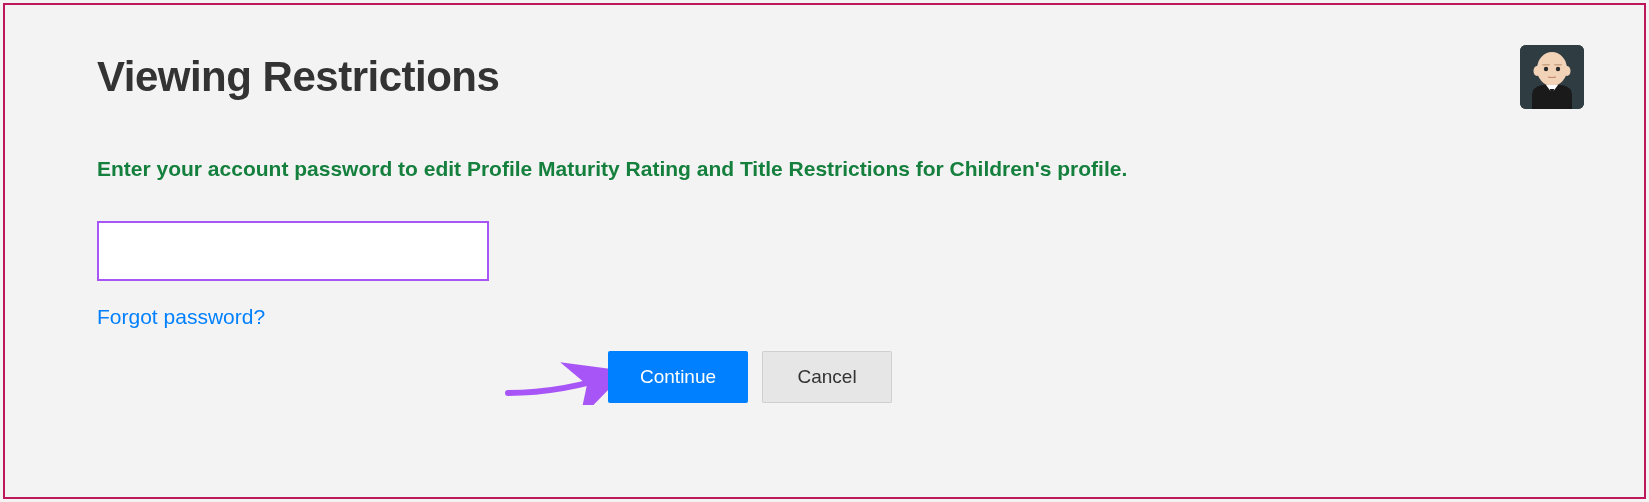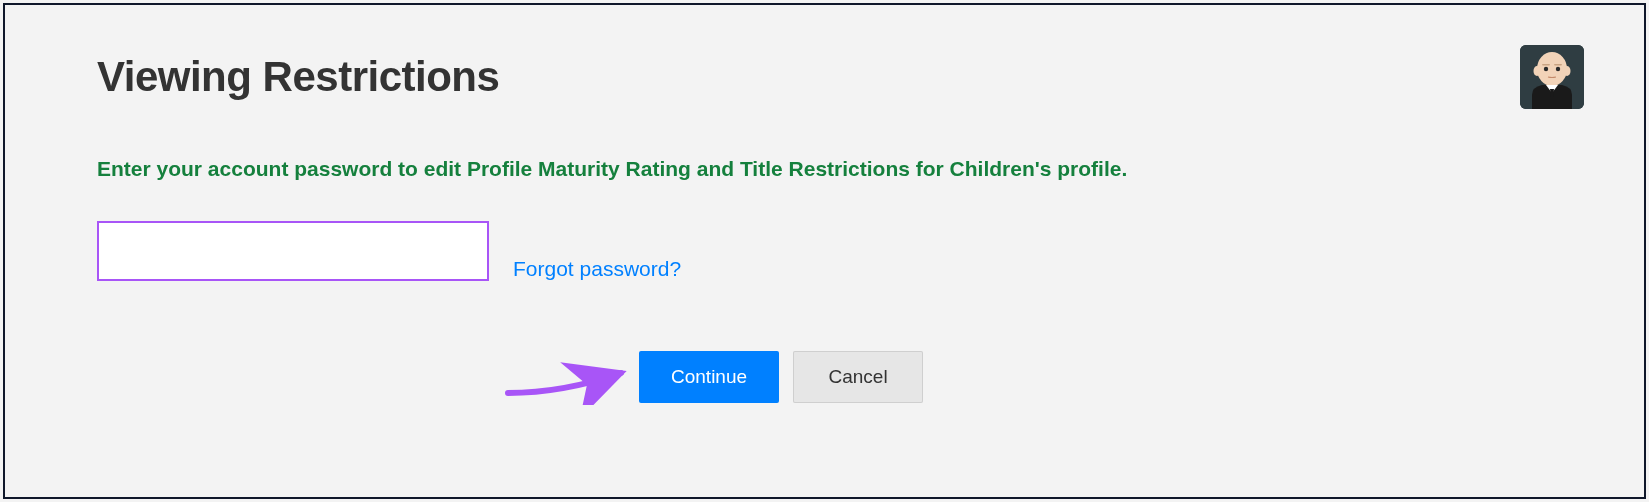--- a/index.html
+++ b/index.html
@@ -13,21 +13,21 @@
     width: 1649px;
     height: 502px;
     position: relative;
   }
   .outer-frame {
     position: absolute;
     top: 3px;
     left: 3px;
     right: 3px;
     bottom: 3px;
-    border: 2px solid #0f172a;
+    border: 2px solid #be185d;
     background: #f3f3f3;
   }
   .content {
     padding: 48px 92px 0 92px;
     position: relative;
   }
   .page-title {
     font-size: 42px;
     font-weight: 700;
     color: #333333;
@@ -35,22 +35,23 @@
     letter-spacing: -0.5px;
   }
   .instruction {
     font-size: 21px;
     font-weight: 600;
     color: #15803d;
     margin-bottom: 40px;
   }
   .password-row {
     display: flex;
-    align-items: flex-end;
+    align-items: flex-start;
     gap: 24px;
+    flex-direction: column;
   }
   .password-input {
     width: 392px;
     height: 60px;
     border: 2px solid #a855f7;
     background: #ffffff;
     font-size: 18px;
     padding: 0 14px;
     outline: none;
   }
@@ -71,21 +72,21 @@
     background: #2a3a3f;
   }
   .avatar svg {
     width: 100%;
     height: 100%;
     display: block;
   }
   .button-row {
     position: absolute;
     top: 346px;
-    left: 634px;
+    left: 603px;
     display: flex;
     gap: 14px;
     align-items: center;
   }
   .btn {
     height: 52px;
     font-size: 19px;
     border: none;
     cursor: pointer;
     padding: 0 32px;

